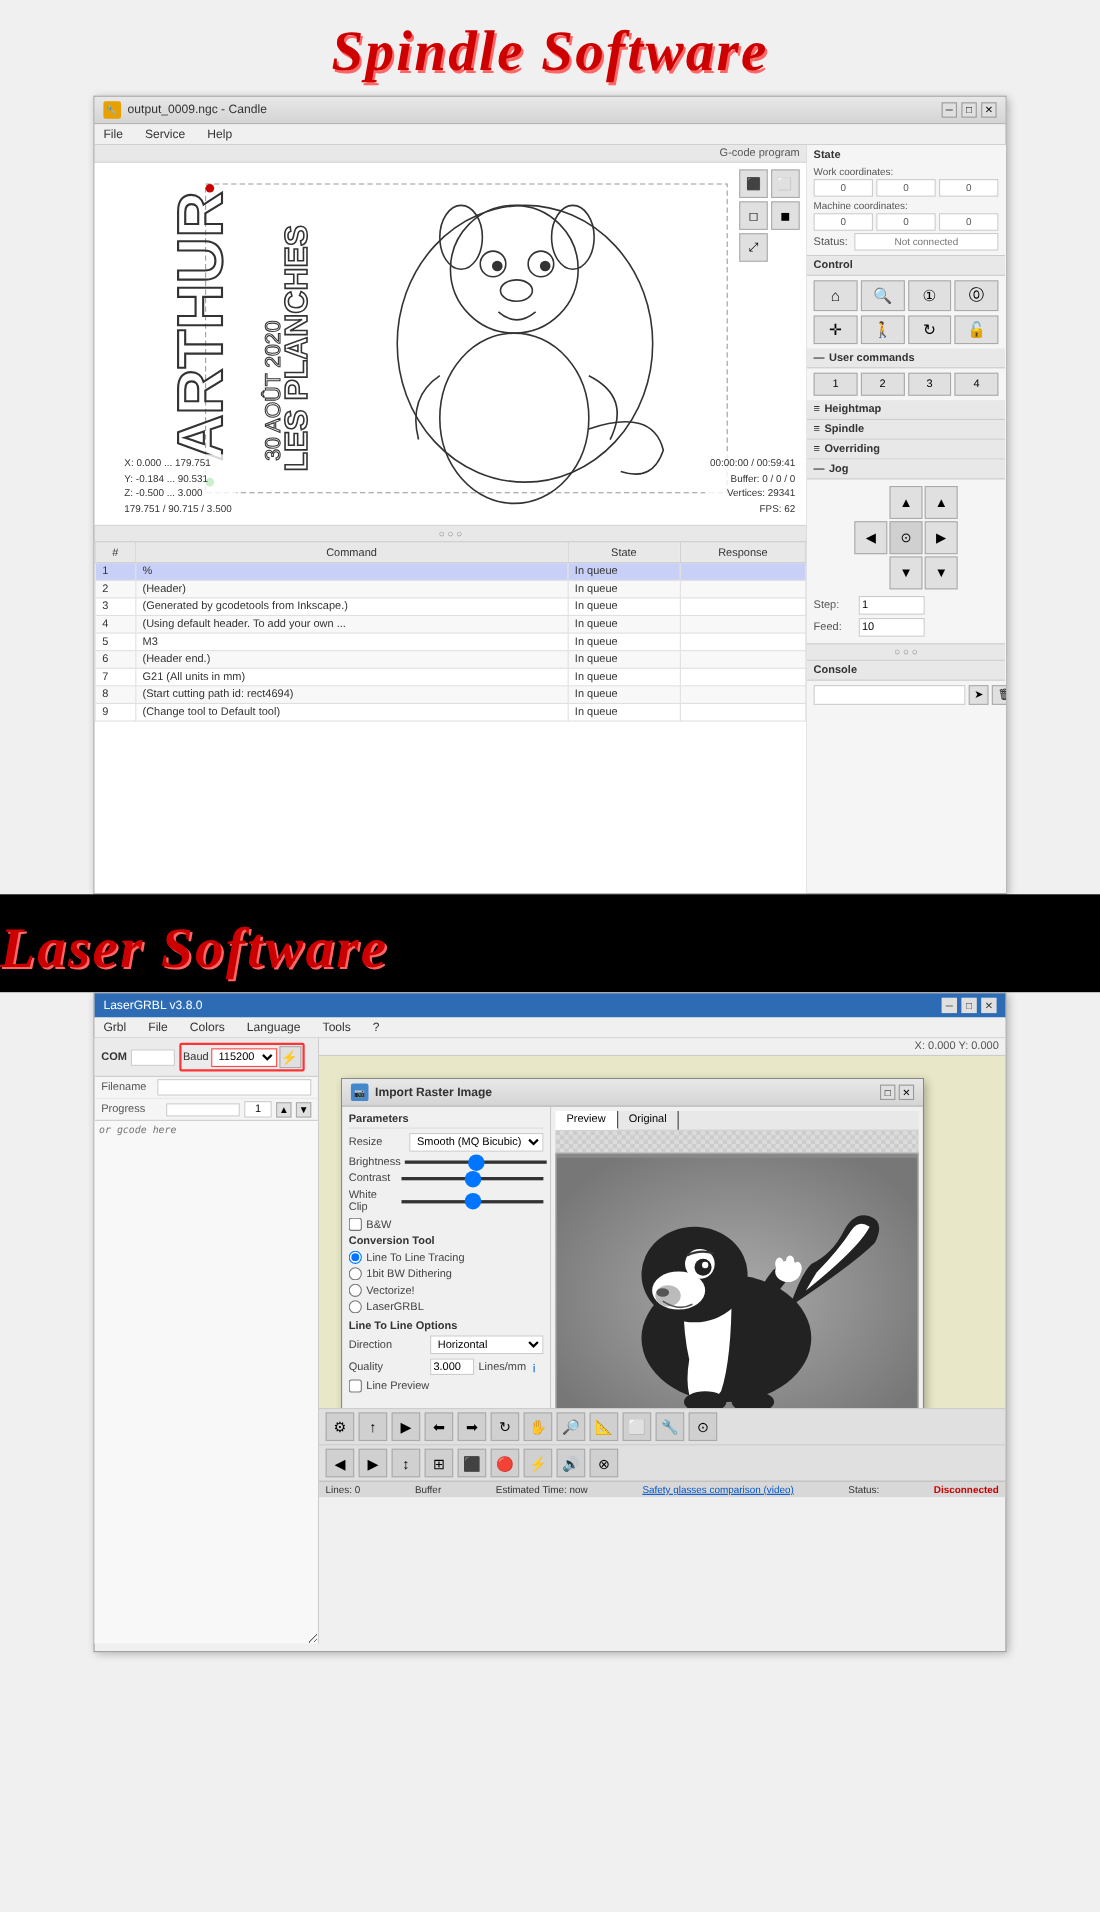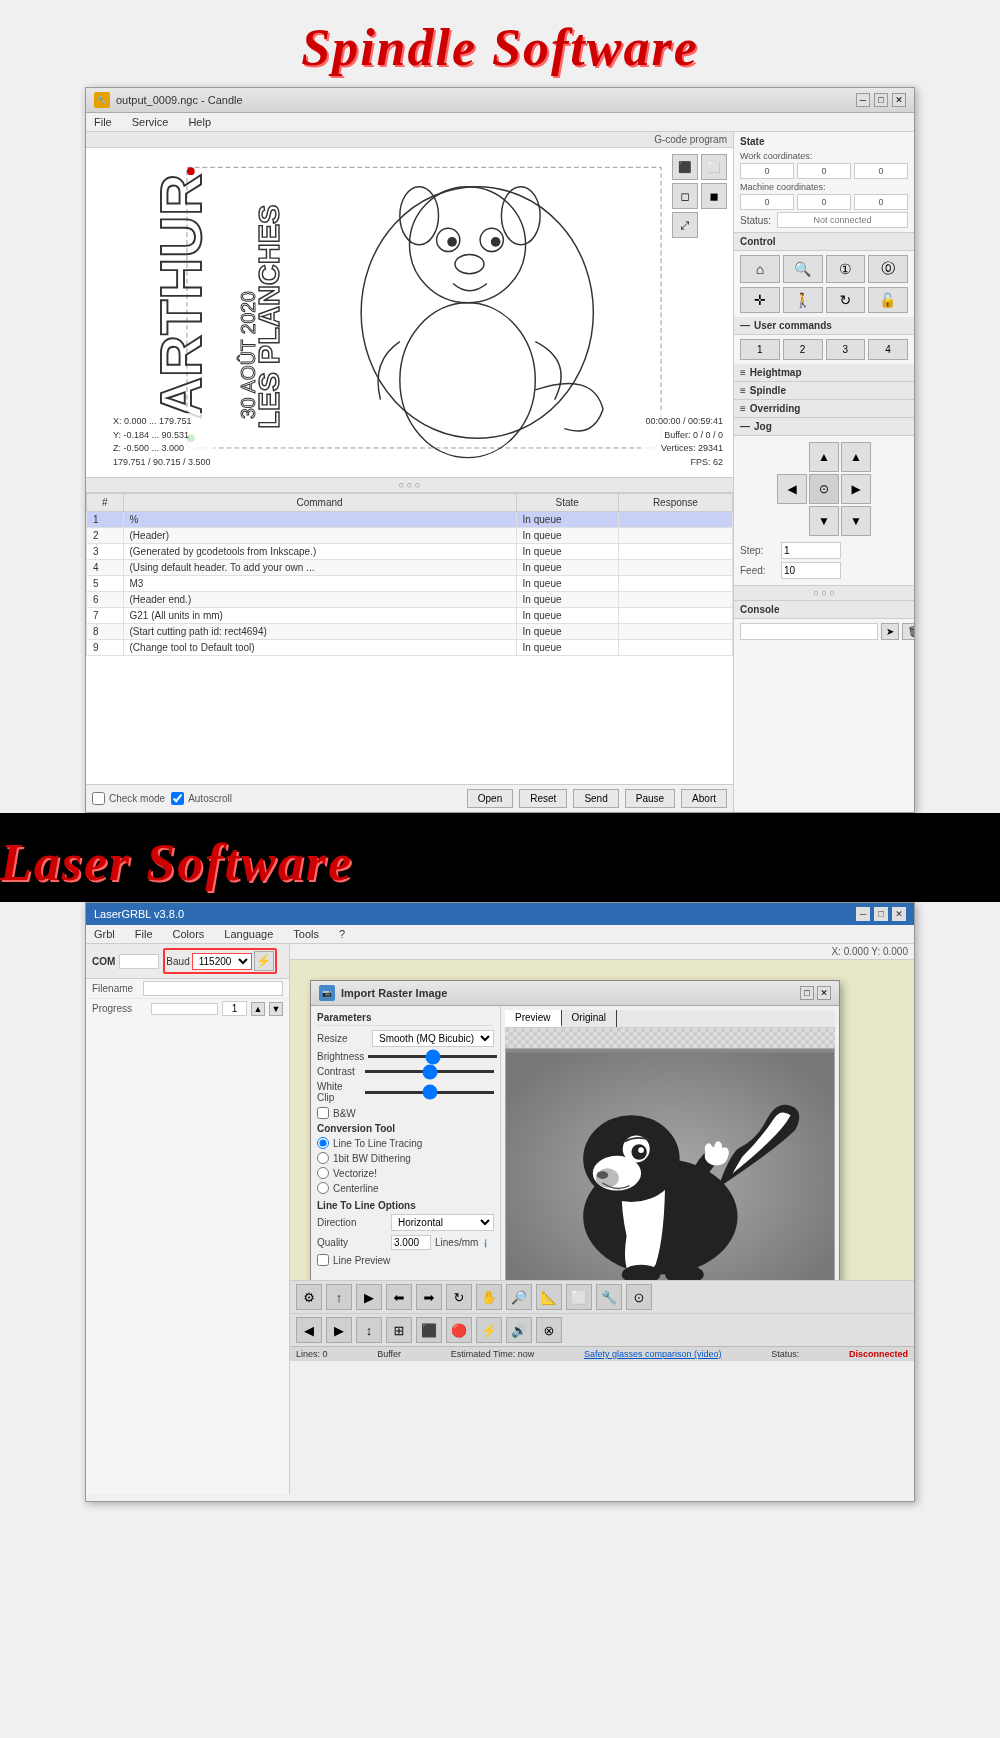--- a/index.html
+++ b/index.html
@@ -943,36 +943,20 @@
               <tr>
     <td>9</td>
     <td>(Change tool to Default tool)</td>
     <td>In queue</td>
     <td></td>
   </tr>
             </tbody>
         </table>
       </div>
 
-      <div class="bottom-toolbar">
-        <div class="check-mode">
-          <input type="checkbox" style="">
-          <span>Check mode</span>
-        </div>
-        <div class="check-mode">
-          <input type="checkbox" checked="" style="">
-          <span>Autoscroll</span>
-        </div>
-        <div style="flex:1"></div>
-        <button class="toolbar-btn">Open</button>
-        <button class="toolbar-btn">Reset</button>
-        <button class="toolbar-btn">Send</button>
-        <button class="toolbar-btn">Pause</button>
-        <button class="toolbar-btn">Abort</button>
-      </div>
     </div>
 
     <div class="right-panel">
 
       <div class="right-section">
         <div class="right-section-title">State</div>
         <div style="font-size:9px; color:#555; margin-bottom:2px;">Work coordinates:</div>
         <div class="coords-row">
           <div class="coord-box">0</div>
           <div class="coord-box">0</div>
@@ -1125,20 +1109,21 @@
       </div>
 
       <div class="progress-row">
         <span class="progress-label">Progress</span>
         <div class="progress-bar-container"></div>
         <input class="progress-input-small" type="text" value="1" style="">
         <div class="prog-arrow-btn">▲</div>
         <div class="prog-arrow-btn">▼</div>
       </div>
 
+      <textarea class="gcode-textarea" placeholder="or gcode here" style=""></textarea>
 
     </div>
 
     <div class="laser-right">
 
       <div class="laser-top-info">X: 0.000 Y: 0.000</div>
 
       <div class="laser-canvas-area">
 
         <div class="import-dialog">
@@ -1195,21 +1180,21 @@
               <div class="dialog-radio-row">
                 <input type="radio" name="conversion" class="dialog-radio" style="">
                 <span>1bit BW Dithering</span>
               </div>
               <div class="dialog-radio-row">
                 <input type="radio" name="conversion" class="dialog-radio" style="">
                 <span>Vectorize!</span>
               </div>
               <div class="dialog-radio-row">
                 <input type="radio" name="conversion" class="dialog-radio" style="">
-                <span>Centerline</span>
+                <span>LaserGRBL</span>
               </div>
 
               <div style="font-size:10px; font-weight:bold; color:#333; margin-bottom:3px; margin-top:6px;">Line To Line Options</div>
 
               <div class="dialog-row">
                 <span class="dialog-label">Direction</span>
                 <select class="dialog-select">
                   <option>Horizontal</option>
                 </select>
               </div>

